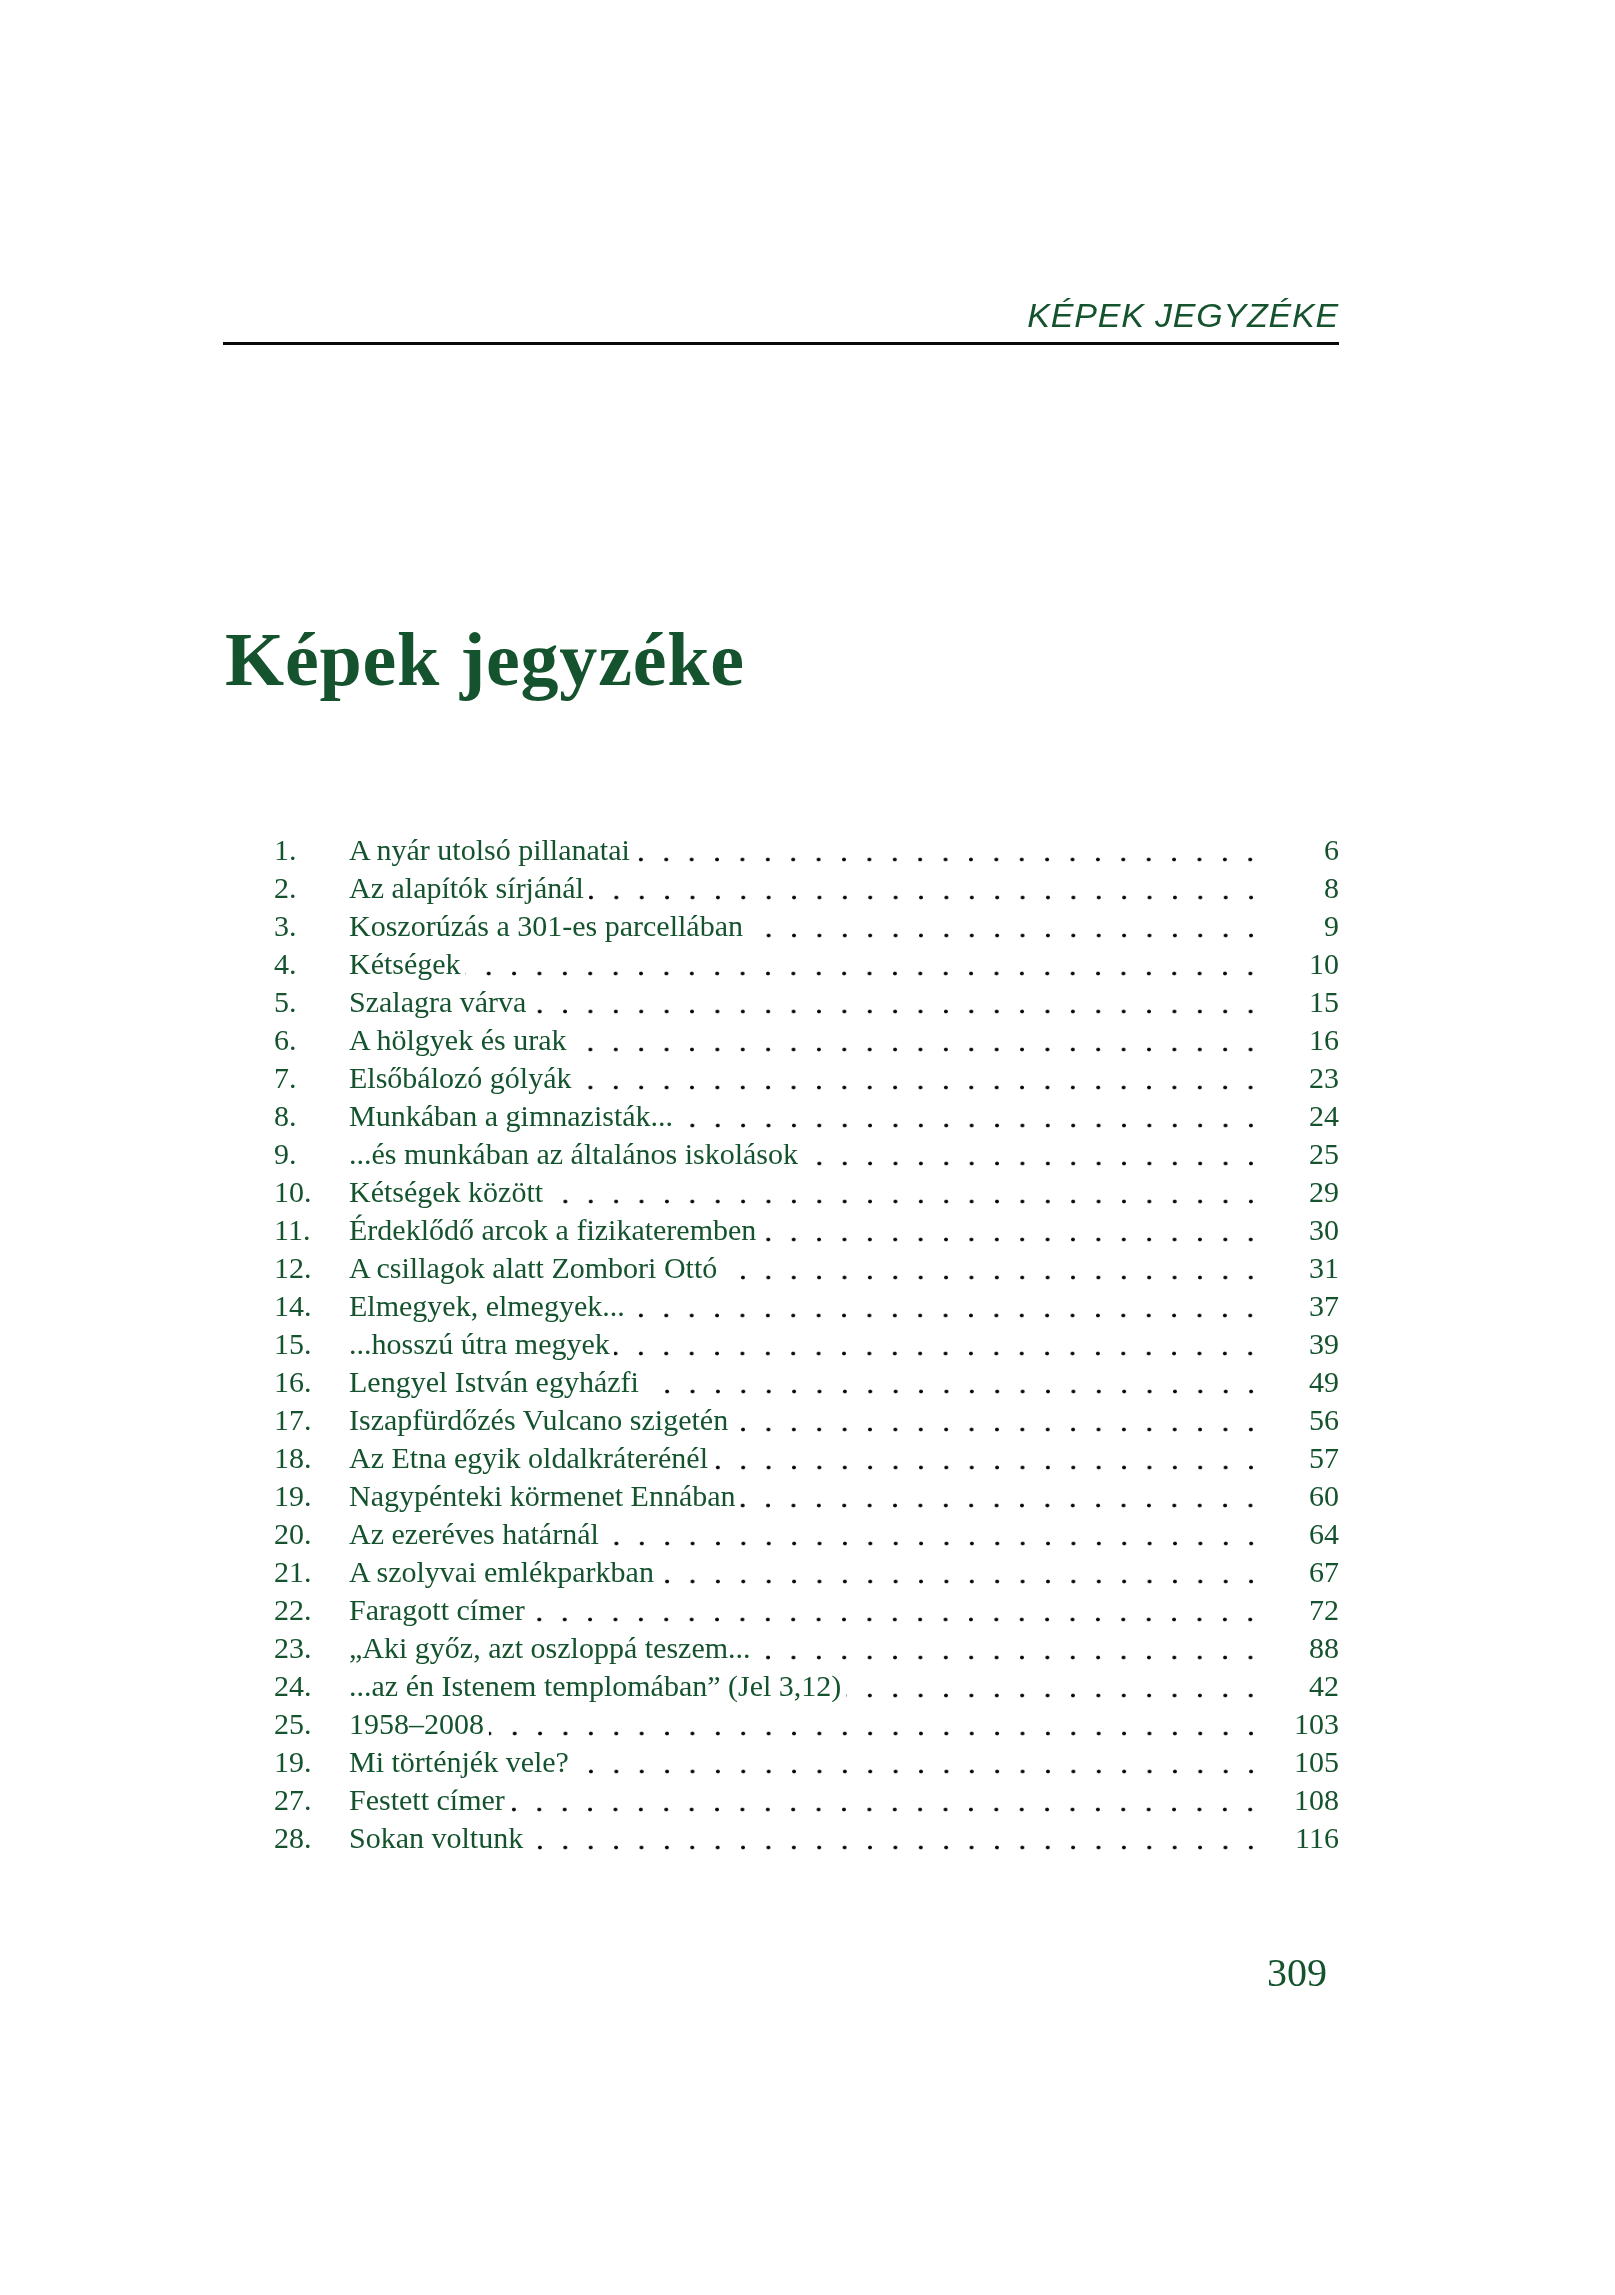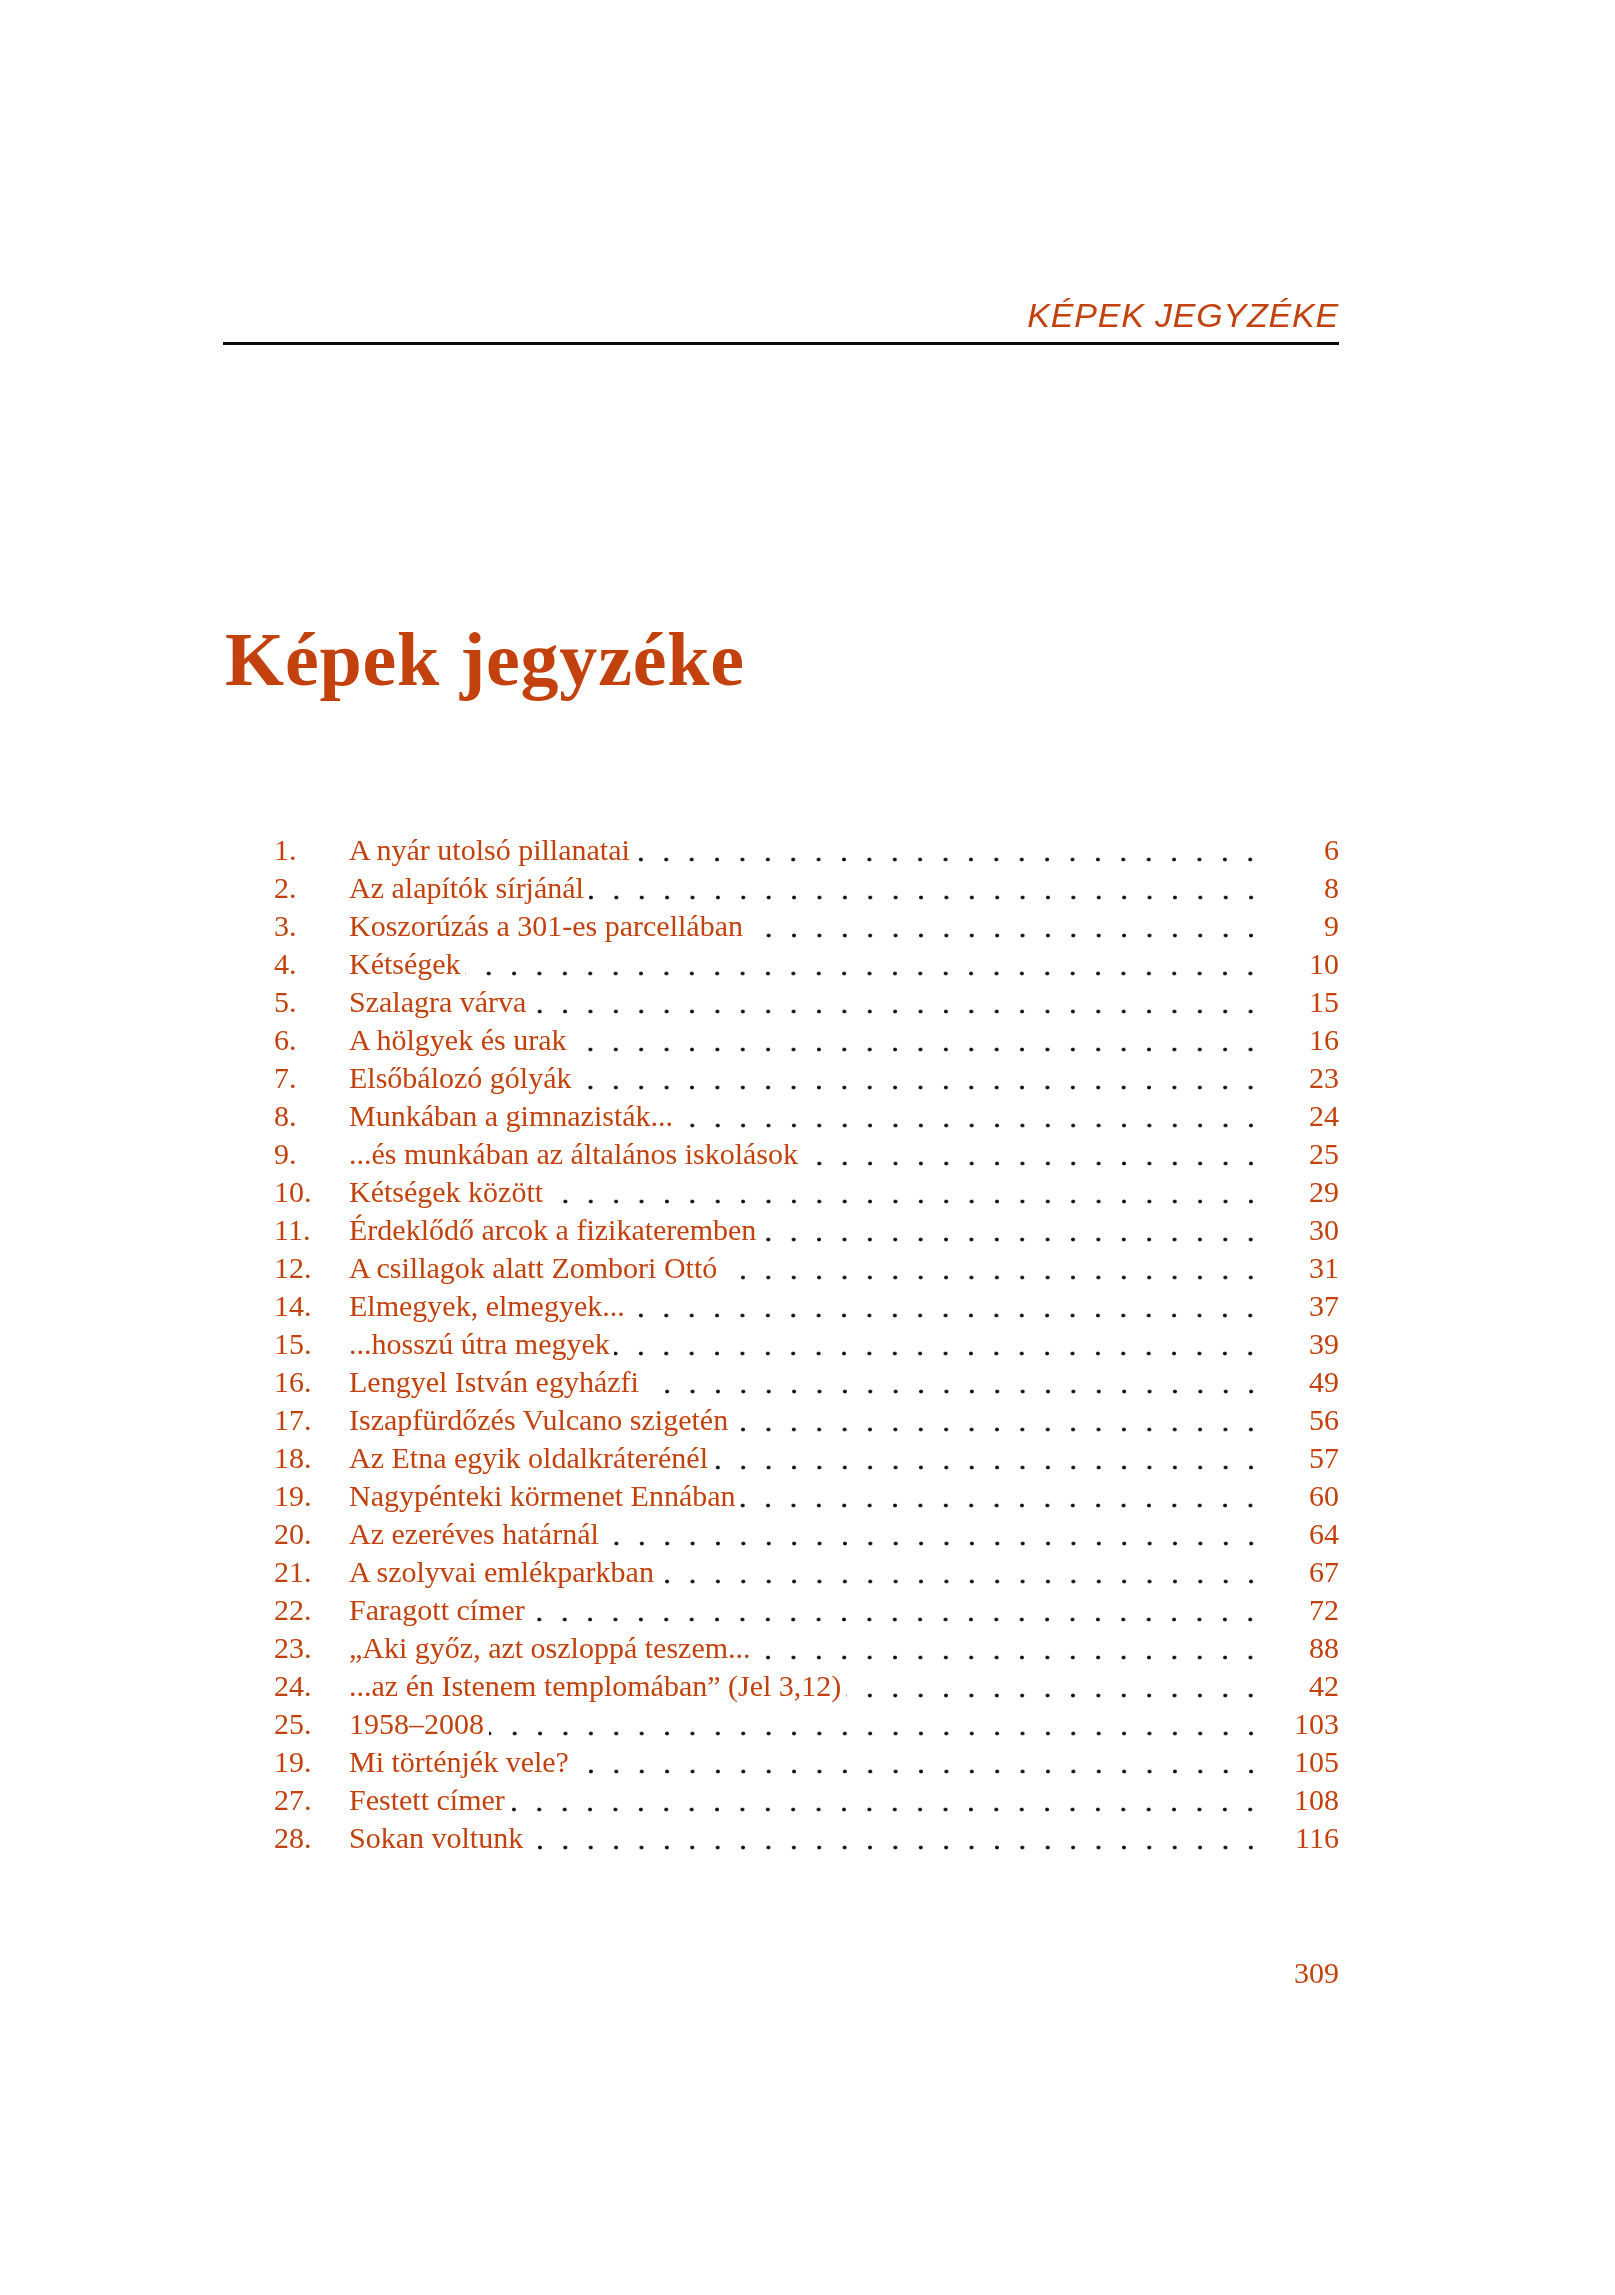--- a/index.html
+++ b/index.html
@@ -5,21 +5,21 @@
   html, body {
     margin: 0;
     padding: 0;
     background: #e8e8e8;
   }
   .page {
     position: relative;
     width: 1616px;
     height: 2295px;
     background: #ffffff;
-    color: #c2410c;
+    color: #14532d;
     font-family: "Liberation Serif", serif;
     overflow: hidden;
   }
   
   .running-header {
     position: absolute;
     left: 223px;
     right: 277px;
     top: 298px;
     text-align: right;
@@ -81,23 +81,23 @@
     background-repeat: repeat-x;
     background-position: right 1.6px bottom 7.8px;
   }
   .toc-page {
     flex: 0 0 74px;
     text-align: right;
   }
   
   .folio {
     position: absolute;
-    right: 277px;
+    right: 289px;
     top: 1954px;
-    font-size: 30px;
+    font-size: 40px;
     line-height: 38px;
     text-align: right;
   }
 </style>
 </head>
 <body>
 
 <div class="page">
 
   <div class="running-header">KÉPEK JEGYZÉKE</div>

